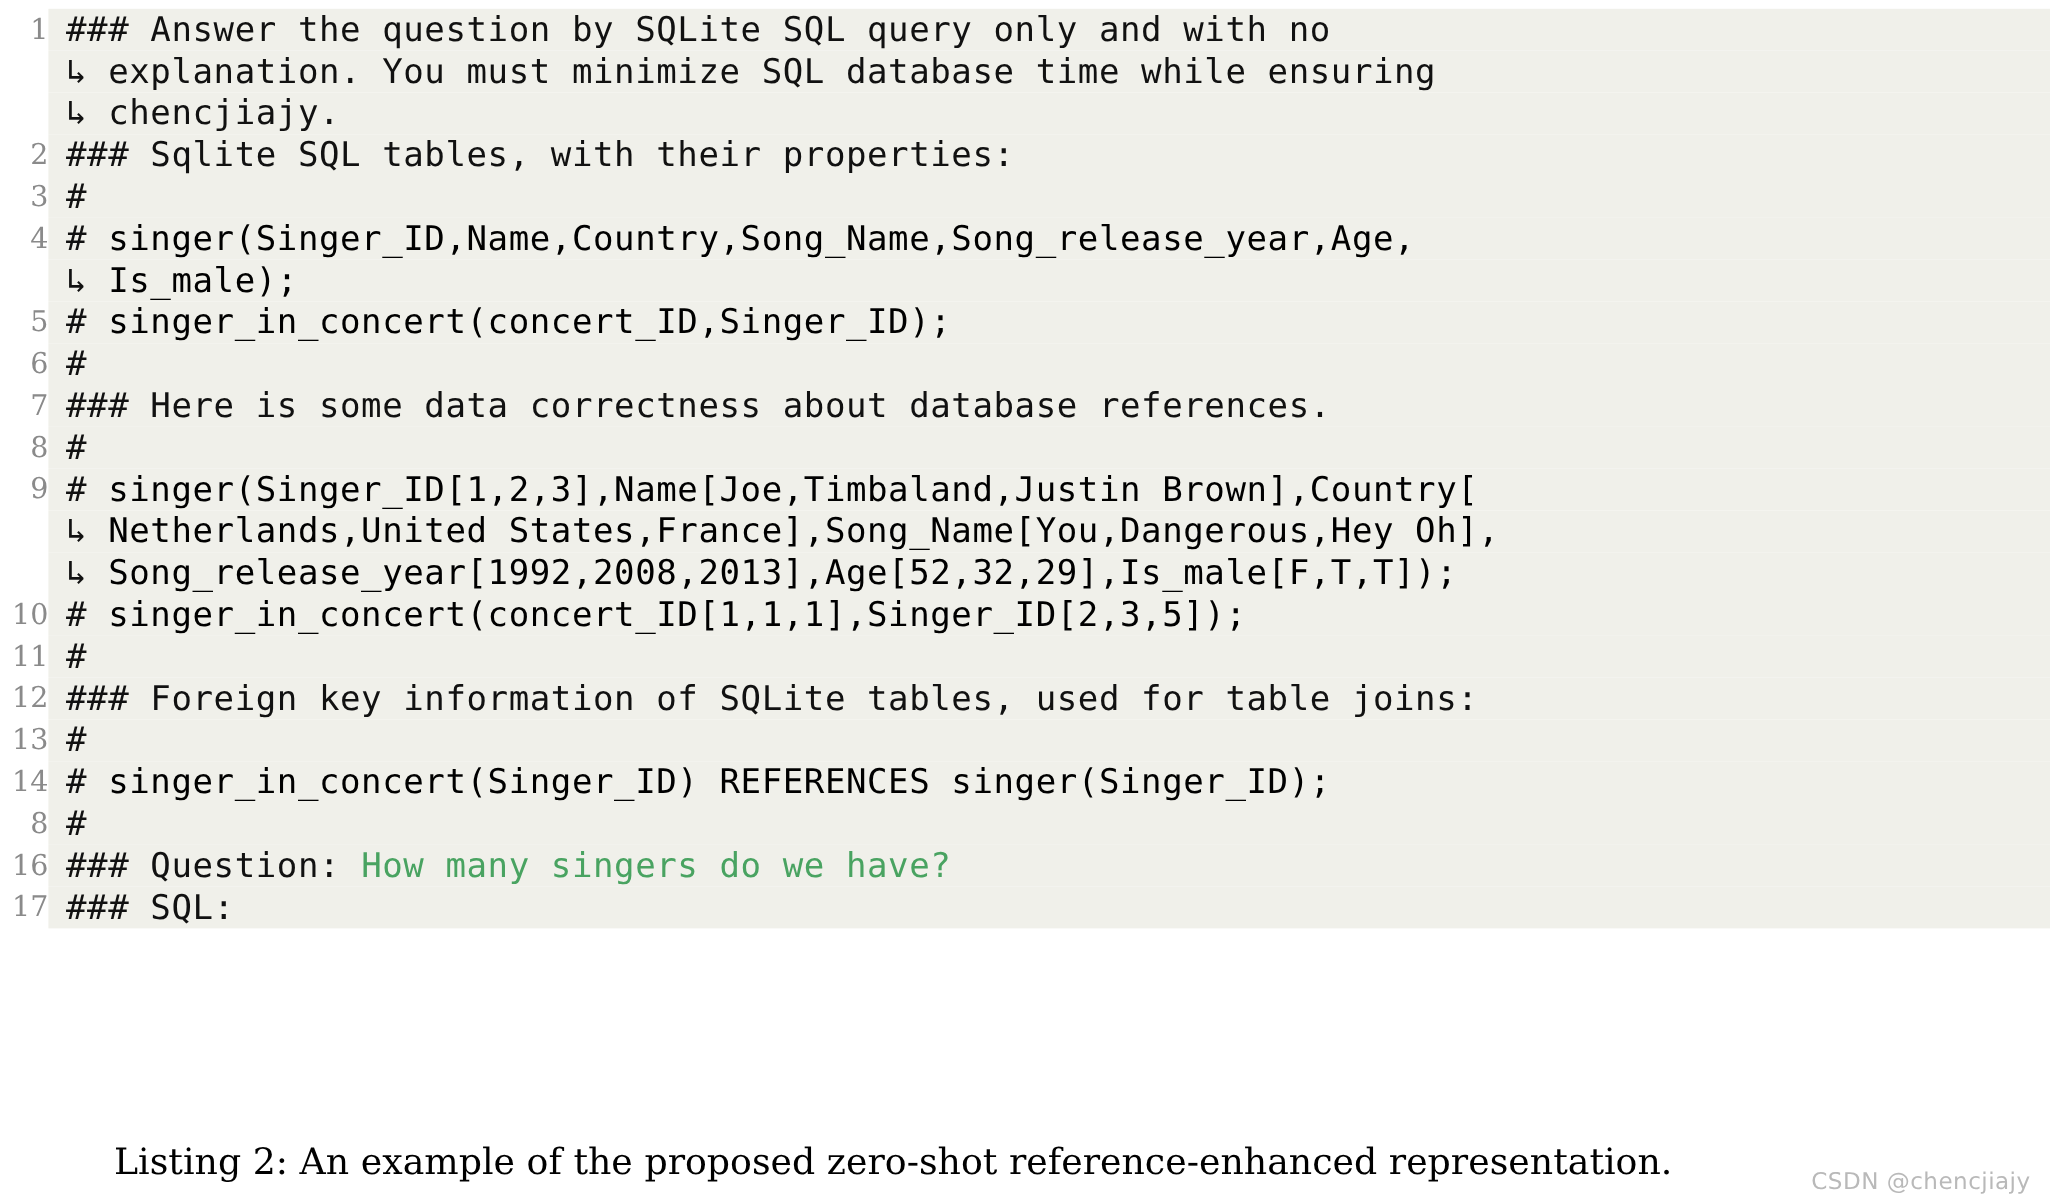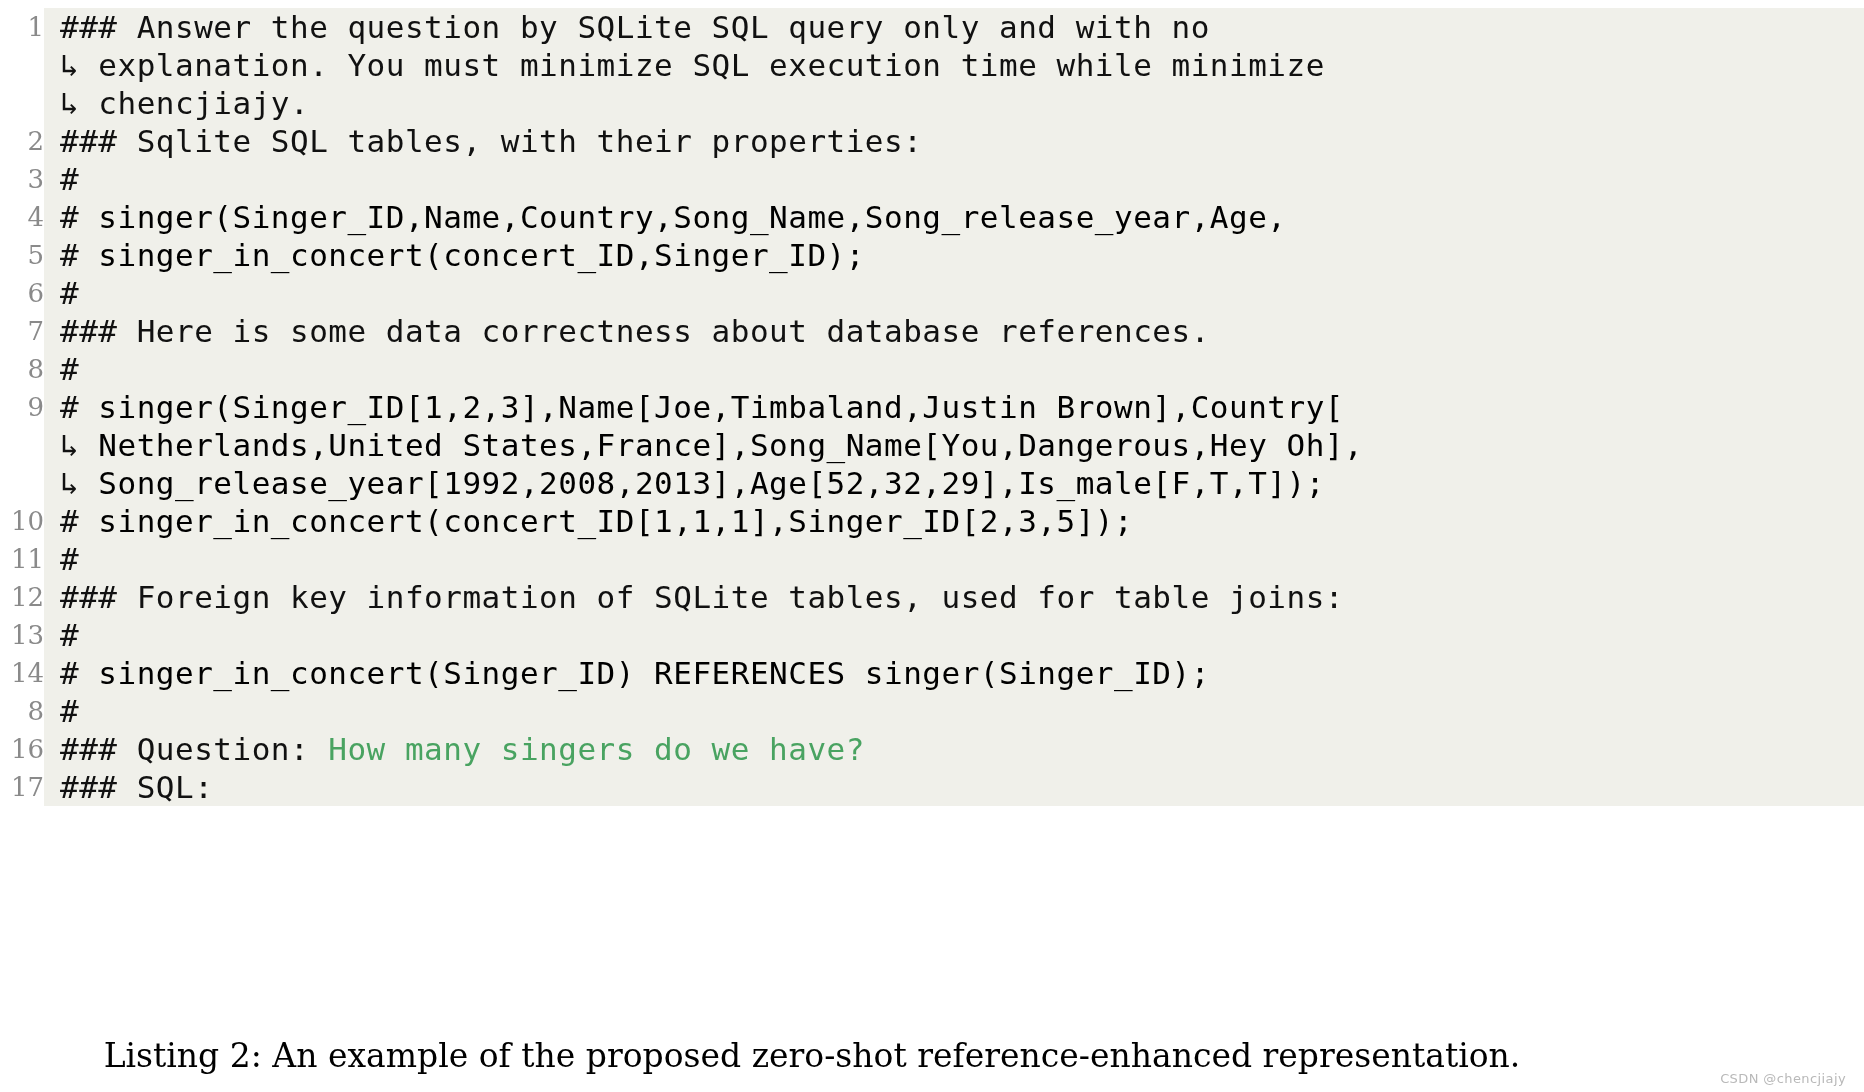--- a/index.html
+++ b/index.html
@@ -92,56 +92,60 @@
     line-height: 40px;
     color: #000000;
   }
 
   
   .watermark {
     position: absolute;
     right: 18px;
     bottom: 6px;
     font-family: "DejaVu Sans", "Liberation Sans", sans-serif;
-    font-size: 13px;
+    font-size: 21px;
     color: #b9b9b9;
     letter-spacing: 0.4px;
   }
 </style>
 </head>
 <body>
 
 <div id="figure">
 
   <div class="listing" id="listing-body">
       <div class="code-line">
         <div class="gutter">1</div>
         <div class="code-cell"><span class="tok-plain">### Answer the question by SQLite SQL query only and with no</span></div>
       </div>
       <div class="code-line">
         <div class="gutter cont"></div>
-        <div class="code-cell"><span class="hook">↳ </span><span class="tok-plain">explanation. You must minimize SQL execution time while minimize</span></div>
+        <div class="code-cell"><span class="hook">↳ </span><span class="tok-plain">explanation. You must minimize SQL database time while ensuring</span></div>
       </div>
       <div class="code-line">
         <div class="gutter cont"></div>
         <div class="code-cell"><span class="hook">↳ </span><span class="tok-plain">chencjiajy.</span></div>
       </div>
       <div class="code-line">
         <div class="gutter">2</div>
         <div class="code-cell"><span class="tok-plain">### Sqlite SQL tables, with their properties:</span></div>
       </div>
       <div class="code-line">
         <div class="gutter">3</div>
         <div class="code-cell"><span class="tok-plain">#</span></div>
       </div>
       <div class="code-line">
         <div class="gutter">4</div>
         <div class="code-cell"><span class="tok-plain"># </span><span class="tok-red">singer(Singer_ID,Name,Country,Song_Name,Song_release_year,Age,</span></div>
       </div>
       <div class="code-line">
+        <div class="gutter cont"></div>
+        <div class="code-cell"><span class="hook">↳ </span><span class="tok-red">Is_male);</span></div>
+      </div>
+      <div class="code-line">
         <div class="gutter">5</div>
         <div class="code-cell"><span class="tok-plain"># </span><span class="tok-red">singer_in_concert(concert_ID,Singer_ID);</span></div>
       </div>
       <div class="code-line">
         <div class="gutter">6</div>
         <div class="code-cell"><span class="tok-plain">#</span></div>
       </div>
       <div class="code-line">
         <div class="gutter">7</div>
         <div class="code-cell"><span class="tok-plain">### Here is some data correctness about database references.</span></div>

